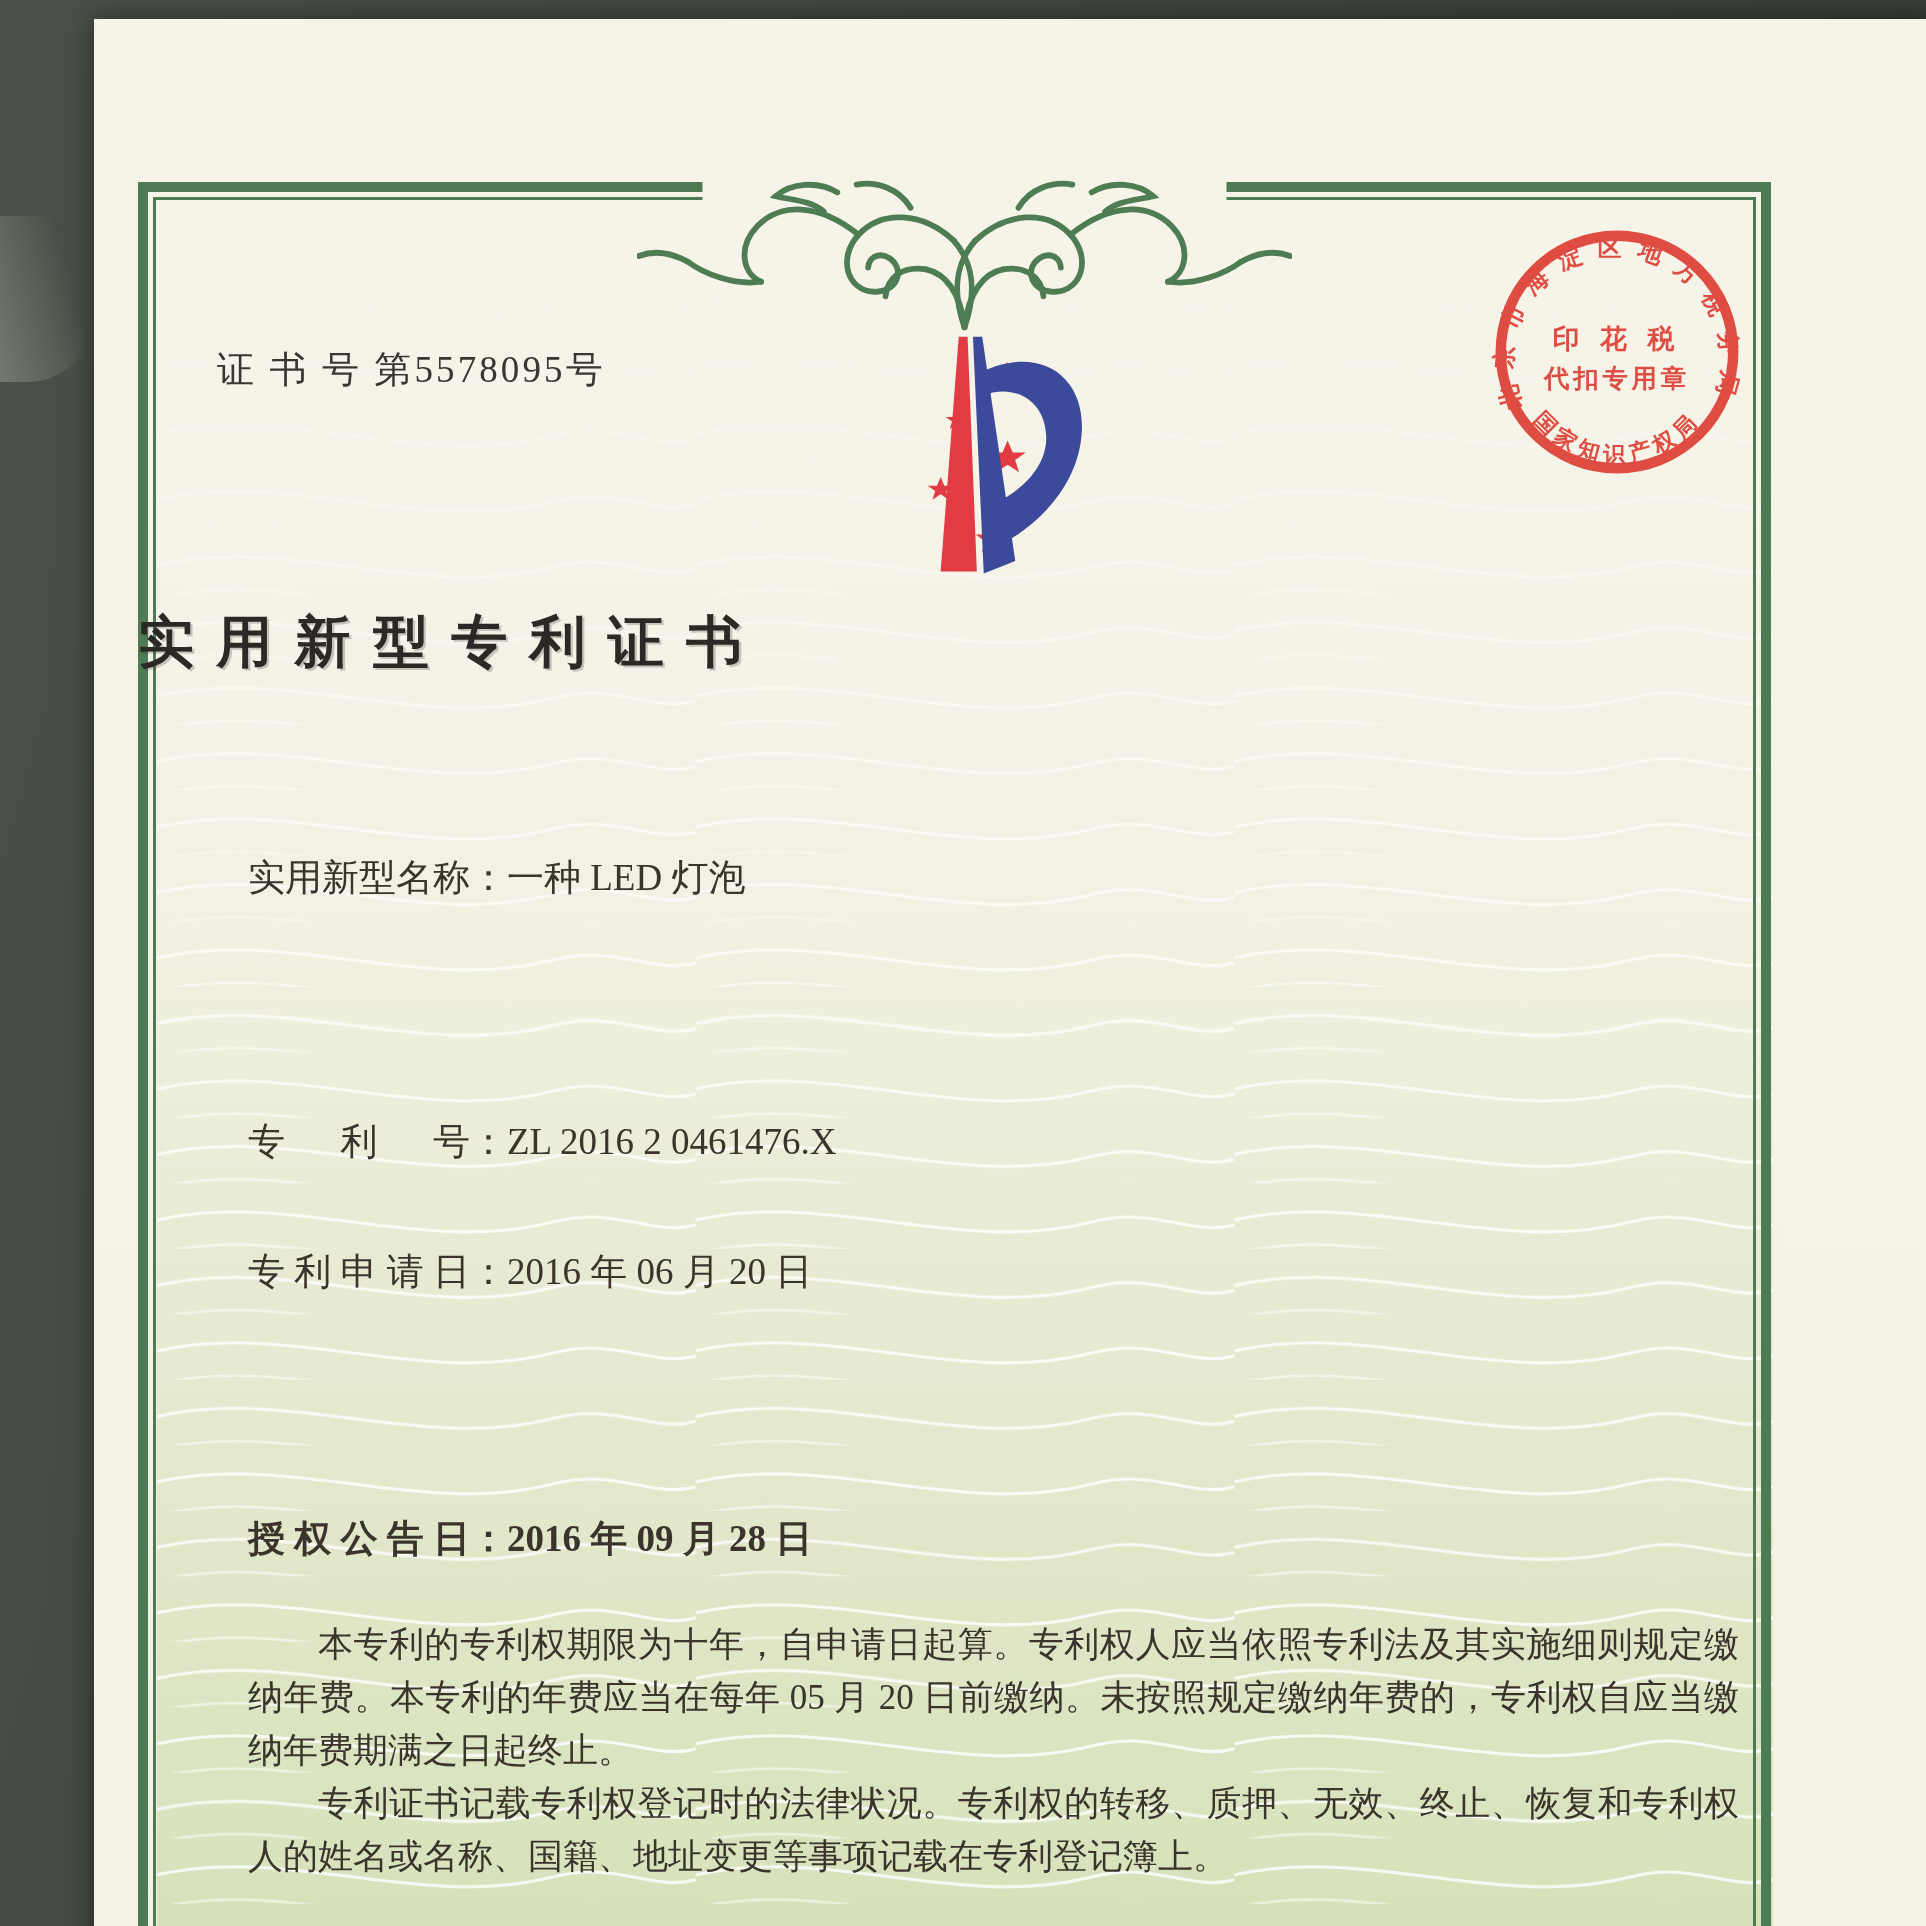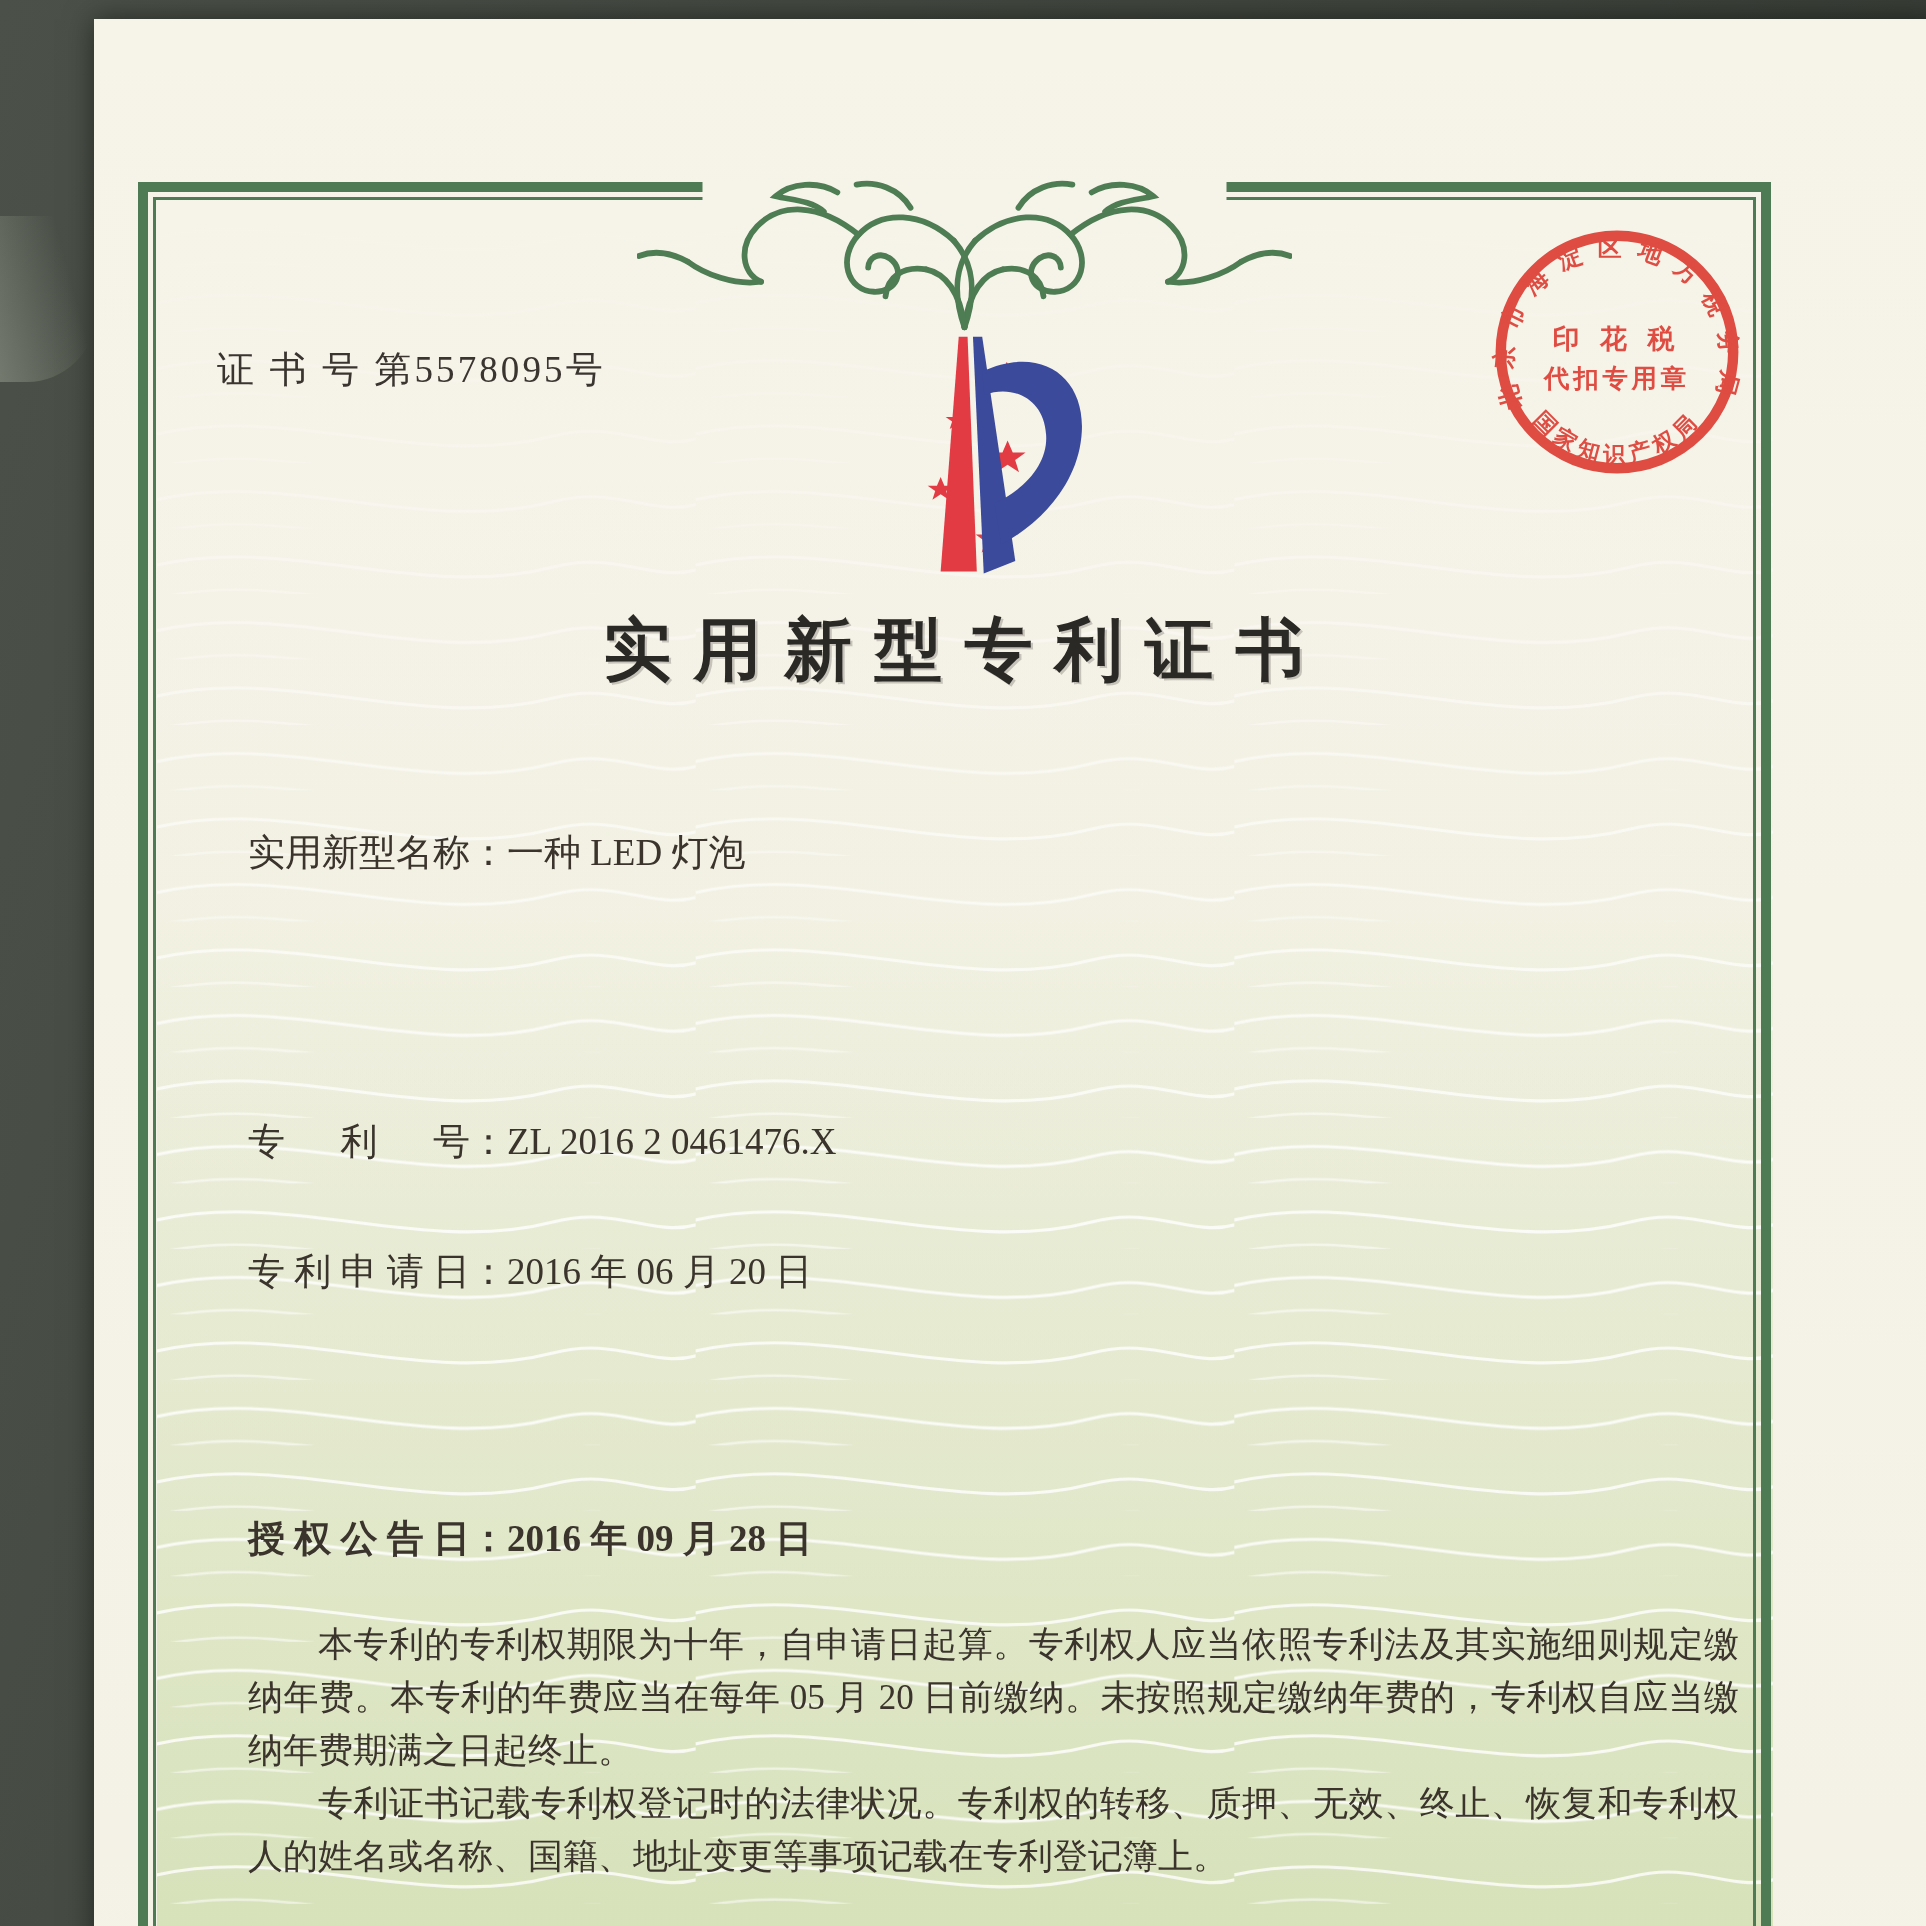--- a/index.html
+++ b/index.html
@@ -49,22 +49,22 @@
   .guilloche svg{position:absolute;inset:0;width:100%;height:100%;}
   .guilloche-fade{
     position:absolute;left:63px;top:182px;width:1616px;height:2365px;
     background:linear-gradient(180deg,#f6f3e9 0%,rgba(246,243,233,.65) 16%,rgba(246,243,233,0) 42%);
   }
   .abs{position:absolute;}
   .cert-no{
     left:123px;top:326px;font-size:37px;letter-spacing:3.1px;color:#3a352f;z-index:3;
   }
   .title{
-    left:44px;top:586px;width:1653px;text-align:center;
-    font-size:68px;font-weight:bold;letter-spacing:22.3px;color:#2b2925;
+    left:44px;top:586px;width:1653px;text-align:left;
+    font-size:56px;font-weight:bold;letter-spacing:22.3px;color:#2b2925;
     text-shadow:2.3px 2.3px 0 rgba(60,55,50,.25);z-index:3;
   }
   .field-row{
     left:154px;width:1502px;height:58px;font-size:37px;color:#3a342d;z-index:3;
     white-space:nowrap;
   }
   .field-label{
     display:inline-block;width:222px;text-align:justify;text-align-last:justify;
   }
   .body-text{
@@ -153,21 +153,21 @@
         <textPath href="#taxTop" startOffset="50%" text-anchor="middle">北京市海淀区地方税务局</textPath>
       </text>
       <text font-size="58" letter-spacing="14">
         <textPath href="#taxBottom" startOffset="50%" text-anchor="middle">国家知识产权局</textPath>
       </text>
       <text x="0" y="-10" font-size="70" text-anchor="middle" letter-spacing="18">印 花 税</text>
       <text x="0" y="92" font-size="66" text-anchor="middle" letter-spacing="10">代扣专用章</text>
     </g>
   </svg>
 
-  <div class="abs field-row" style="top:809px;">
+  <div class="abs field-row" style="top:834px;">
     <span class="field-label">实用新型名称</span><span>：</span><span>一种 LED 灯泡</span>
   </div>
   <div class="abs field-row" style="top:1074px;margin-top:24px;">
     <span class="field-label">专 利 号</span><span>：</span><span>ZL 2016 2 0461476.X</span>
   </div>
   <div class="abs field-row" style="top:1228px;">
     <span class="field-label">专利申请日</span><span>：</span><span>2016 年 06 月 20 日</span>
   </div>
   <div class="abs field-row" style="top:1495px;font-weight:bold;">
     <span class="field-label">授权公告日</span><span>：</span><span>2016 年 09 月 28 日</span>

